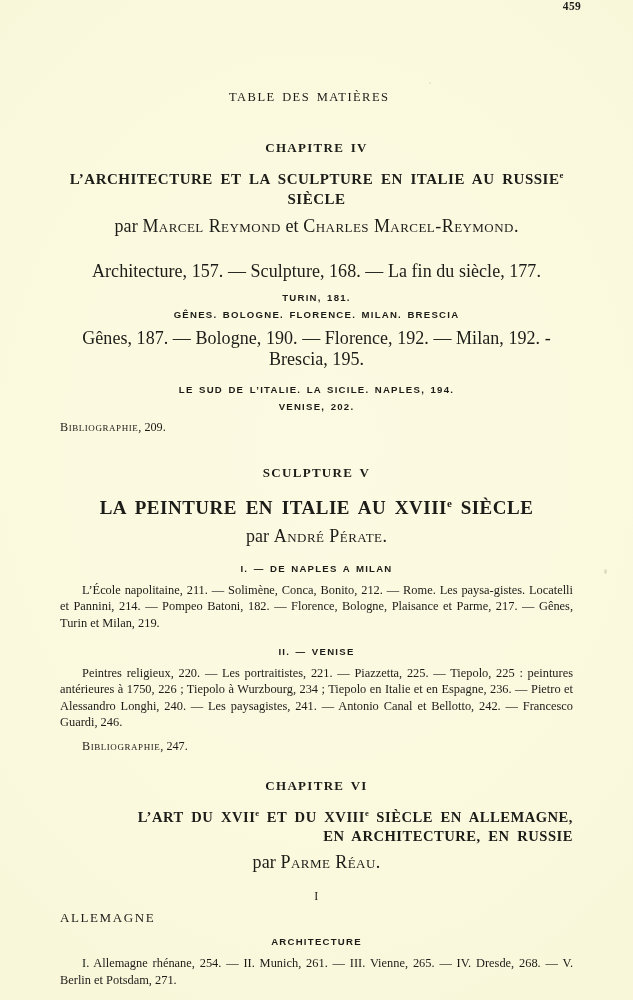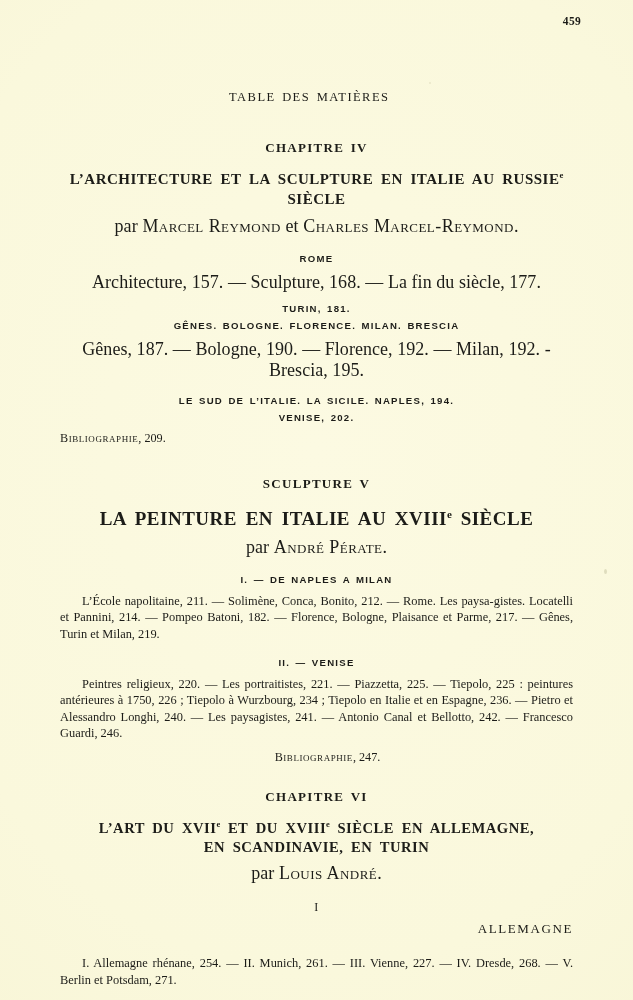--- a/index.html
+++ b/index.html
@@ -53,21 +53,21 @@
     right: 16px;
     text-align: center;
     font-size: 12.5px;
     letter-spacing: 1.45px;
     word-spacing: 2px;
     text-indent: 1.45px;
   }
   .runninghead .rh-folio {
     position: absolute;
     right: -8px;
-    top: 15px;
+    top: 0;
     font-size: 11.5px;
     letter-spacing: .3px;
     font-weight: 700;
   }
 
   
   .chapter { margin: 0; }
   .chap-label {
     text-align: center;
     font-size: 13px;
@@ -108,21 +108,21 @@
     word-spacing: 1.5px;
   }
 
   
   .romanum {
     text-align: center;
     font-size: 12px;
     letter-spacing: .5px;
   }
   .region {
-    text-align: right;
+    text-align: left;
     font-size: 13px;
     letter-spacing: 1.6px;
     word-spacing: 2px;
   }
 
   
   .entry-center {
     text-align: center;
     font-size: 18px;
     letter-spacing: .05px;
@@ -137,21 +137,21 @@
     hyphens: manual;
   }
   .biblio {
     font-size: 12.2px;
     margin: 0;
   }
   .biblio .sc {
     font-variant: small-caps;
     letter-spacing: .55px;
   }
-  .biblio.indented { text-indent: 22px; text-align: center; }
+  .biblio.indented { text-indent: 22px; }
   .sp-6  { height: 6px; }
   .sp-8  { height: 8px; }
   .sp-10 { height: 10px; }
   .sp-14 { height: 14px; }
   .sp-16 { height: 16px; }
   .sp-24 { height: 24px; }
   .sp-30 { height: 30px; }
 </style>
 </head>
 <body>
@@ -177,21 +177,20 @@
         <span class="tline">
           <span>L’ARCHITECTURE ET LA SCULPTURE EN ITALIE AU RUSSIE</span><sup>e</sup><span> SIÈCLE</span>
         </span>
       </div>
       <div class="sp-6"></div>
       <div class="byline">
         <span>par </span><span class="sc">Marcel Reymond</span><span> et </span><span class="sc">Charles Marcel-Reymond</span><span>.</span>
       </div>
 
       <div class="sp-16"></div>
-      <div class="gothic">ROME</div>
       <div class="sp-8"></div>
       <div class="entry-center">Architecture, 157. — Sculpture, 168. — La fin du siècle, 177.</div>
       <div class="sp-10"></div>
       <div class="gothic">TURIN, 181.</div>
       <div class="sp-6"></div>
       <div class="gothic">GÊNES. BOLOGNE. FLORENCE. MILAN. BRESCIA</div>
       <div class="sp-8"></div>
       <div class="entry-center">Gênes, 187. — Bologne, 190. — Florence, 192. — Milan, 192. -  Brescia, 195.</div>
       <div class="sp-14"></div>
       <div class="gothic">LE SUD DE L’ITALIE. LA SICILE. NAPLES, 194.</div>
@@ -226,37 +225,38 @@
       <p class="entry-para">Peintres religieux, 220. — Les portraitistes, 221. — Piazzetta, 225. — Tiepolo, 225 : peintures antérieures à 1750, 226 ; Tiepolo à Wurzbourg, 234 ; Tiepolo en Italie et en Espagne, 236. — Pietro et Alessandro Longhi, 240. — Les paysagistes, 241. — Antonio Canal et Bellotto, 242. — Francesco Guardi, 246.</p>
       <div class="sp-8"></div>
       <div class="biblio indented"><span class="sc">Bibliographie</span><span>, 247.</span></div>
     </section>
 
     <div class="sp-24"></div>
 
     <section class="chapter">
       <div class="chap-label">CHAPITRE VI</div>
       <div class="sp-14"></div>
-      <div class="chap-title" style="font-size:14.6px;">
+      <div class="chap-title" style="font-size:14.6px;text-align:right;">
         <span class="tline">
           <span>L’ART DU XVII</span><sup>e</sup><span> ET DU XVIII</span><sup>e</sup><span> SIÈCLE EN ALLEMAGNE,</span>
         </span>
-        <span class="tline">EN SCANDINAVIE, EN TURIN</span>
+        <span class="tline">EN ARCHITECTURE, EN RUSSIE</span>
       </div>
       <div class="sp-6"></div>
       <div class="byline">
-        <span>par </span><span class="sc">Louis André</span><span>.</span>
+        <span>par </span><span class="sc">Parme Réau</span><span>.</span>
       </div>
 
       <div class="sp-16"></div>
       <div class="romanum">I</div>
       <div class="sp-6"></div>
       <div class="region">ALLEMAGNE</div>
       <div class="sp-10"></div>
-      <div class="sp-8"></div>
-      <p class="entry-para">I. Allemagne rhénane, 254. — II. Munich, 261. — III. Vienne, 227. — IV. Dresde, 268. — V. Berlin et Potsdam, 271.</p>
+      <div class="gothic">ARCHITECTURE</div>
+      <div class="sp-8"></div>
+      <p class="entry-para">I. Allemagne rhénane, 254. — II. Munich, 261. — III. Vienne, 265. — IV. Dresde, 268. — V. Berlin et Potsdam, 271.</p>
       <div class="sp-14"></div>
       <div class="gothic">SCULPTURE</div>
       <div class="sp-8"></div>
     </section>
 
   </div>
 </div>
 
 </body></html>

